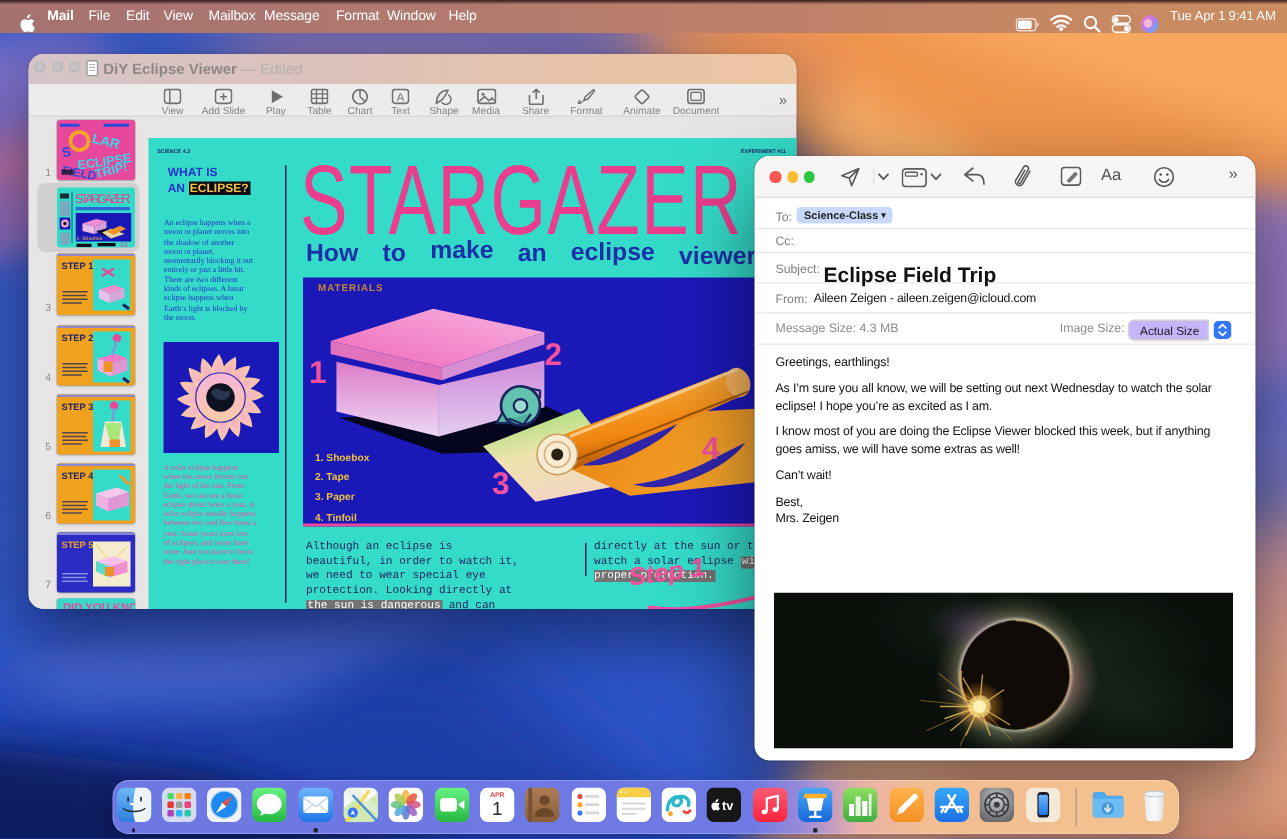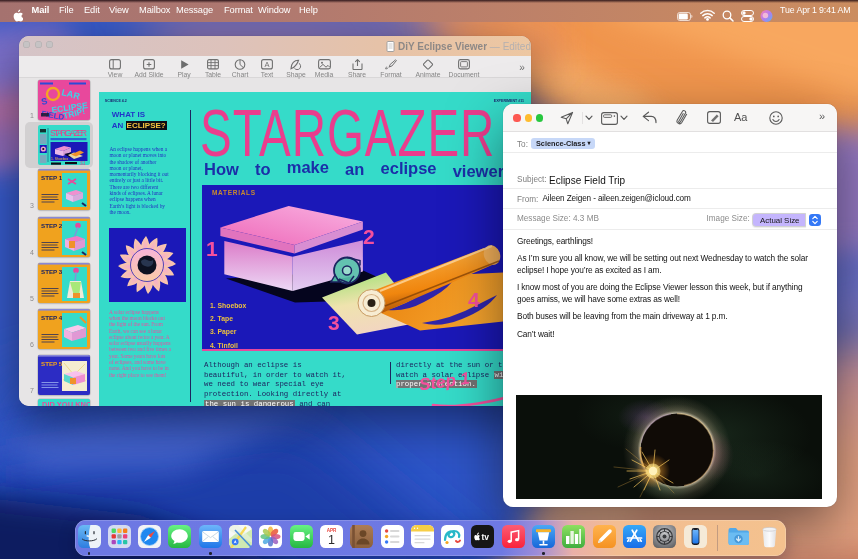--- a/index.html
+++ b/index.html
@@ -25,21 +25,21 @@
     box-shadow:inset 0 0 0 0.5px rgba(255,255,255,.35), 0 6px 16px rgba(10,10,40,.25);
     z-index:30; }
   .dicon { position:absolute; top:4.5px; width:23px; height:23px; }
   .ddot { position:absolute; top:32px; width:2.5px; height:2.5px; border-radius:50%; background:#20222c; }
   
   #kn-title { position:absolute; left:0; top:0; width:512px; height:20px;
     background:linear-gradient(90deg,#d5c4c7 0%,#ddc2bb 40%,#e6c2a8 70%,#edc7a2 100%); }
   .tl { position:absolute; top:4.5px; width:7px; height:7px; border-radius:50%;
     background:#c6c3c4; box-shadow:inset 0 0 0 0.5px rgba(0,0,0,.12); }
   #kn-title-text { position:absolute; left:0; right:0; top:0; height:16px; line-height:21px;
-    text-align:right; font-size:10px; color:#8b8684;padding-left:38px; }
+    text-align:left; font-size:10px; color:#8b8684;padding-left:38px; }
   #kn-title-text b { color:#8d8886; font-weight:bold; }
   #kn-toolbar { position:absolute; left:0; top:20px; width:512px; height:22px;
     background:#edebec; border-bottom:1px solid #d9d7d8; }
   .ktool { position:absolute; text-align:center; color:#848484; font-size:6.8px; }
   .ktool svg { display:block; margin:0 auto 1px; }
   #kn-side { position:absolute; left:0; top:42px; width:80px; height:328px; background:#e7e5e6; }
   .thumb { position:absolute; left:19px; width:52px; border-radius:2px; overflow:hidden;
     box-shadow:0 0 0 0.5px rgba(0,0,0,.18), 0 1px 2px rgba(0,0,0,.12); }
   .knum { position:absolute; left:0; width:15px; text-align:right; font-size:7px; color:#8c8a8b; }
   #sel2 { position:absolute; left:6px; top:44.3px; width:68px; height:45.5px; background:#d2d0d1; border-radius:5px; }
@@ -517,43 +517,46 @@
         <circle cx="4.8" cy="5.4" r="0.85" fill="#5a5a5a"></circle>
         <circle cx="9.2" cy="5.4" r="0.85" fill="#5a5a5a"></circle>
         <path d="M3.9 8.6 a3.5 3.5 0 0 0 6.2 0" fill="none" stroke="#5a5a5a" stroke-width="1.1" stroke-linecap="round"></path>
       </svg>
     <div style="position:absolute;left:316px;top:5.5px;font-size:11px;color:#5a5a5a">»</div>
   </div>
   <div class="mrow" style="top:30px;height:18.7px">
       <span class="mlab" style="left:14px">To:</span>
     <span id="topill">Science-Class <span style="font-size:6px;position:relative;top:-1px">▾</span></span>
     </div>
+  <div class="mrow" style="top:46.7px;height:18.8px">
+      <span class="mlab" style="left:14px">Cc:</span>
+    </div>
   <div class="mrow" style="top:65.5px;height:19.5px">
       <span class="mlab" style="left:14px">Subject:</span>
-    <span style="position:absolute;left:46px;top:5.2px;font-size:10px;font-weight:normal;color:#111">Eclipse Field Trip</span>
+    <span style="position:absolute;left:46px;top:5.2px;font-size:14px;font-weight:bold;color:#111">Eclipse Field Trip</span>
     </div>
   <div class="mrow" style="top:85px;height:19.5px">
       <span class="mlab" style="left:14px">From:</span>
     <span style="position:absolute;left:39.5px;top:5.4px;font-size:8.2px;letter-spacing:-0.12px;color:#141414">Aileen Zeigen - aileen.zeigen@icloud.com</span>
     </div>
   <div class="mrow" style="top:104.5px;height:21.1px">
       <span class="mlab" style="left:14px;color:#8b8b8b">Message Size: 4.3 MB</span>
     <span class="mlab" style="left:203.5px;color:#8b8b8b">Image Size:</span>
     <span id="imgsize">Actual Size</span>
     <svg style="position:absolute;left:305.5px;top:5.7px" width="12" height="12" viewBox="0 0 12 12">
         <rect x="0" y="0" width="12" height="12" rx="3.2" fill="#3478f6"></rect>
         <path d="M3.8 4.6 L6 2.4 L8.2 4.6 M3.8 7.4 L6 9.6 L8.2 7.4" fill="none" stroke="#fff" stroke-width="1.2" stroke-linecap="round" stroke-linejoin="round"></path>
       </svg>
     </div>
   <div id="mbody">
     <p>Greetings, earthlings!</p>
     <p>As I’m sure you all know, we will be setting out next Wednesday to watch the solar eclipse! I hope you’re as excited as I am.</p>
-    <p>I know most of you are doing the Eclipse Viewer lesson this week, but if anything goes amiss, we will have some extras as well!</p>
-    <p>Both buses will be leaving from the main driveway at 1 p.m.</p>
+    <p>I know most of you are doing the Eclipse Viewer blocked this week, but if anything goes amiss, we will have some extras as well!</p>
     <p>Can’t wait!</p>
+    <p>Best,<br>Mrs. Zeigen</p>
   </div>
   <svg id="eclipse" width="306" height="104" viewBox="0 0 306 104">
     <defs>
       <radialGradient id="corona" cx="0.5" cy="0.5" r="0.5">
         <stop offset="0.60" stop-color="#f6e8c8" stop-opacity="0"></stop>
         <stop offset="0.675" stop-color="#f8eed6" stop-opacity="0.75"></stop>
         <stop offset="0.73" stop-color="#e8d4ac" stop-opacity="0.3"></stop>
         <stop offset="0.85" stop-color="#d8c49c" stop-opacity="0.12"></stop>
         <stop offset="1" stop-color="#d8c49c" stop-opacity="0"></stop>
       </radialGradient>

